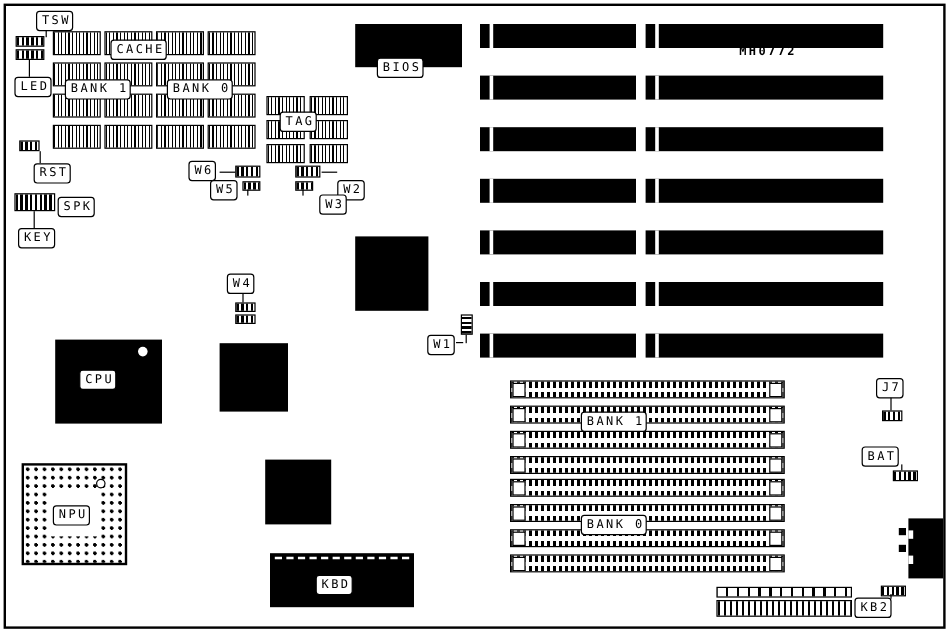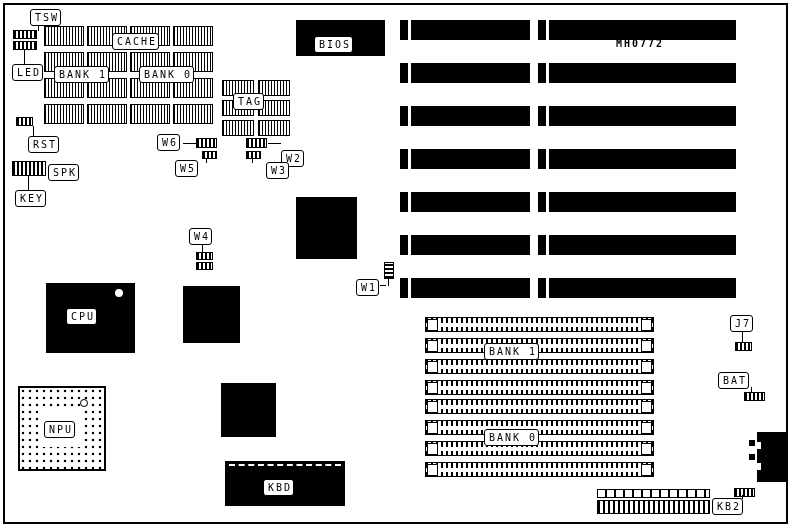--- a/index.html
+++ b/index.html
@@ -160,32 +160,32 @@
   <div class="line" style="left:252px;top:158px;width:1px;height:5px"></div>
   <div class="line" style="left:202px;top:244px;width:1px;height:8px"></div>
   <div class="line" style="left:380px;top:285px;width:6px;height:1px"></div>
   <div class="line" style="left:388px;top:279px;width:1px;height:7px"></div>
   <div class="line" style="left:742px;top:330px;width:1px;height:12px"></div>
   <div class="line" style="left:751px;top:387px;width:1px;height:5px"></div>
   <div class="line" style="left:742px;top:495px;width:1px;height:4px"></div>
 
   <div class="lbl" style="left:30px;top:9px">TSW</div>
   <div class="lbl" style="left:12px;top:64px">LED</div>
-  <div class="lbl" style="left:112px;top:33px">CACHE</div>
+  <div class="lbl" style="left:92px;top:33px">CACHE</div>
   <div class="lbl" style="left:54px;top:66px">BANK 1</div>
   <div class="lbl" style="left:139px;top:66px">BANK 0</div>
   <div class="lbl" style="left:233px;top:93px">TAG</div>
   <div class="lbl" style="left:28px;top:136px">RST</div>
   <div class="lbl" style="left:157px;top:134px">W6</div>
   <div class="lbl" style="left:281px;top:150px">W2</div>
-  <div class="lbl" style="left:175px;top:160px">W5</div>
+  <div class="lbl" style="left:175px;top:150px">W5</div>
   <div class="lbl" style="left:266px;top:162px">W3</div>
   <div class="lbl" style="left:48px;top:164px">SPK</div>
   <div class="lbl" style="left:15px;top:190px">KEY</div>
-  <div class="lbl" style="left:314px;top:36px">BIOS</div>
+  <div class="lbl" style="left:314px;top:48px">BIOS</div>
   <div class="lbl" style="left:189px;top:228px">W4</div>
   <div class="lbl" style="left:356px;top:279px">W1</div>
   <div class="lbl" style="left:66px;top:308px">CPU</div>
   <div class="lbl" style="left:44px;top:421px">NPU</div>
   <div class="lbl" style="left:263px;top:479px">KBD</div>
   <div class="lbl" style="left:484px;top:343px">BANK 1</div>
   <div class="lbl" style="left:484px;top:429px">BANK 0</div>
   <div class="lbl" style="left:730px;top:315px">J7</div>
   <div class="lbl" style="left:718px;top:372px">BAT</div>
   <div class="lbl" style="left:712px;top:498px">KB2</div>

